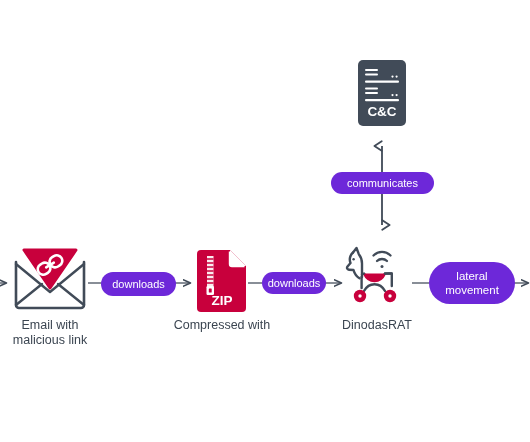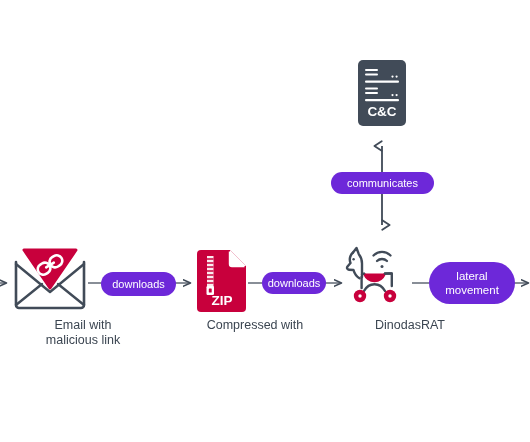--- a/index.html
+++ b/index.html
@@ -22,21 +22,20 @@
 
   
   .node-label {
     position: absolute;
     text-align: center;
     color: #3b4551;
     font-size: 12.5px;
     line-height: 15px;
     font-family: "Liberation Sans", sans-serif;
     white-space: pre-line;
-    margin-left: 33px;
   }
 
   
   .pill {
     position: absolute;
     display: flex;
     align-items: center;
     justify-content: center;
     background: #6d28d9;
     color: #ffffff;

